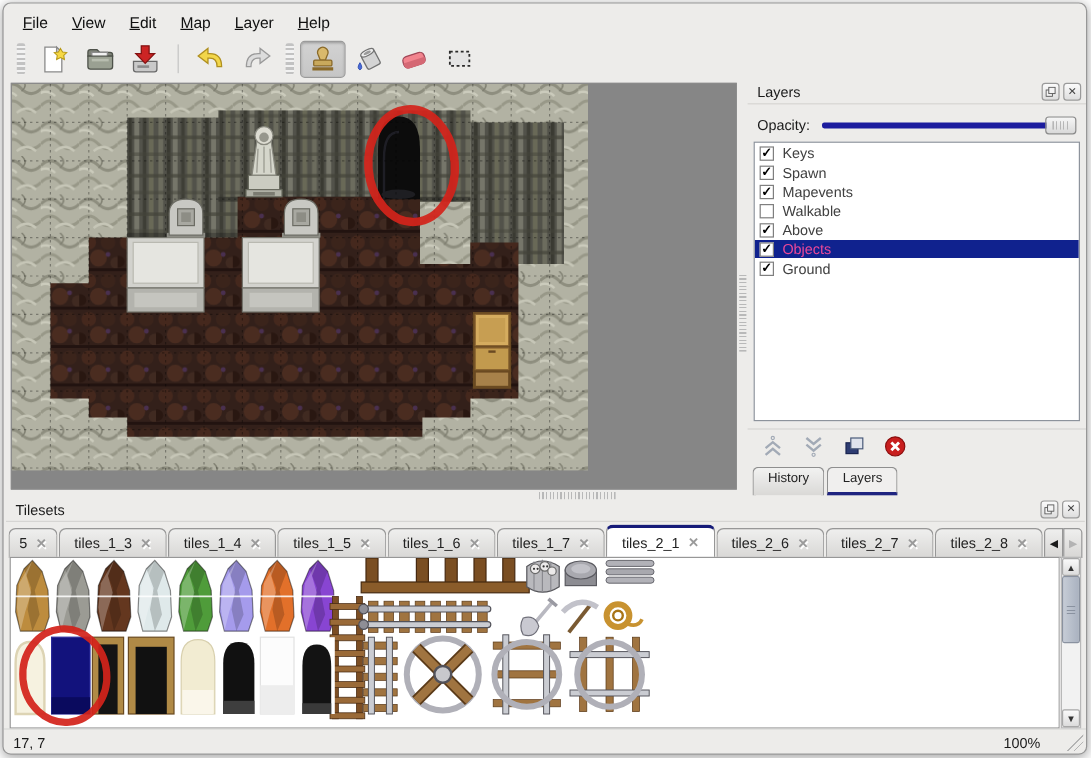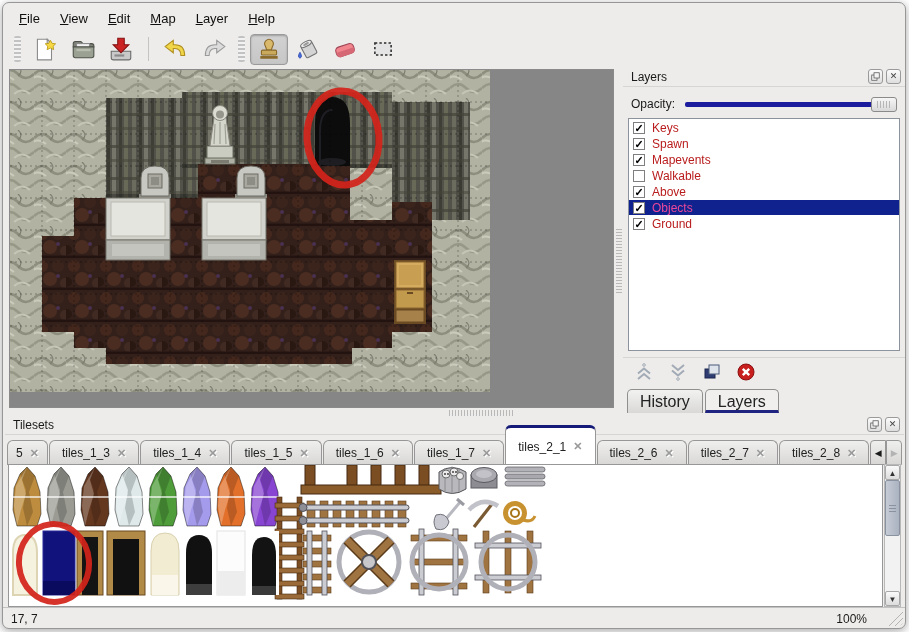--- a/index.html
+++ b/index.html
@@ -46,39 +46,39 @@
   .slider .track { position:absolute; left:0; right:4px; top:7px; height:5px; background:#1c1c9e; border-radius:2px; }
   .slider .handle { position:absolute; right:0; top:2px; width:26px; height:15px;
           border:1px solid #8a8a8a; border-radius:3px; background:linear-gradient(#f6f6f6,#d9d9d9); }
   .slider .handle::after { content:""; position:absolute; left:5px; right:5px; top:3px; bottom:3px;
           background:repeating-linear-gradient(90deg,#b6b6b6 0 1px, transparent 1px 3px); }
   .layer-list { position:absolute; left:5px; right:5px; top:51px; height:233px; background:#fff;
           border:1px solid #8d939c; overflow:hidden; }
   .layer-row { position:relative; height:15px; display:flex; align-items:center; padding-left:4px; margin-top:1px; }
   .layer-row .cb { width:12px; height:12px; border:1px solid #7f7f7f; background:#fff; margin-right:7px;
           font-size:11px; line-height:11px; text-align:center; color:#000; font-weight:bold; flex:0 0 12px; }
-  .layer-row .lname { font-size:12px; color:#b91c1c; }
+  .layer-row .lname { font-size:12px; color:#404040; }
   .layer-row.selected { background:#10228e; }
   .layer-row.selected .lname { color:#ec4899; }
   .layer-actions { position:absolute; left:0; right:0; top:290px; height:28px; display:flex; align-items:center;
           gap:12px; padding-left:10px; border-top:1px solid #d6d5d3; }
   .labtn { width:22px; height:22px; display:flex; align-items:center; justify-content:center; }
   .lp-tabs { position:absolute; left:4px; top:322px; height:24px; display:flex; }
-  .lp-tab { min-width:56px; padding:3px 12px 2px; font-size:16px; text-align:center; color:#222;
+  .lp-tab { min-width:56px; padding:3px 12px 2px; font-size:11px; text-align:center; color:#222;
           border:1px solid #8f8f8f; border-bottom:none; border-radius:5px 5px 0 0;
           background:linear-gradient(#f2f2f1,#d9d8d6); margin-right:2px; }
   .lp-tab.active { background:#f0efee; border-bottom:3px solid #1f2480; padding-bottom:0; }
   
   .tilesets-panel { position:absolute; left:2px; top:412px; width:899px; height:194px; }
   .ts-tabbar { position:absolute; left:2px; right:2px; top:21px; height:29px; display:flex; align-items:flex-end; }
   .ts-tab { height:25px; display:flex; align-items:center; gap:7px; padding:0 12px; font-size:12px; color:#222;
           border:1px solid #979797; border-bottom:none; border-radius:6px 6px 0 0;
           background:linear-gradient(#efefee,#d8d7d5); margin-right:1px; white-space:nowrap; }
   .ts-tab .x { color:#9a9a9a; font-weight:bold; font-size:11px; text-shadow:1px 1px 0 #fff; }
-  .ts-tab.active { height:40px; background:#fff; border-top:3px solid #151a78; }
+  .ts-tab.active { height:28px; background:#fff; border-top:3px solid #151a78; }
   .ts-scroll { margin-left:auto; display:flex; }
   .ts-scroll .sbtn { width:16px; height:25px; border:1px solid #979797; background:linear-gradient(#efefee,#d8d7d5);
           display:flex; align-items:center; justify-content:center; font-size:9px; }
   .ts-scroll .sbtn.left { color:#1a1a1a; border-radius:4px 0 0 0; }
   .ts-scroll .sbtn.right { color:#b3b3b3; border-radius:0 4px 0 0; }
   .ts-content { position:absolute; left:3px; right:21px; top:49px; bottom:2px; background:#fff;
           border:1px solid #979797; overflow:hidden; }
   .ts-scrollbar { position:absolute; right:3px; top:49px; width:17px; bottom:2px;
           background:#f2f2f2; border:1px solid #b8b8b8; }
   .ts-scrollbar .arrow { position:absolute; left:0; width:15px; height:15px; text-align:center; font-size:8px;

